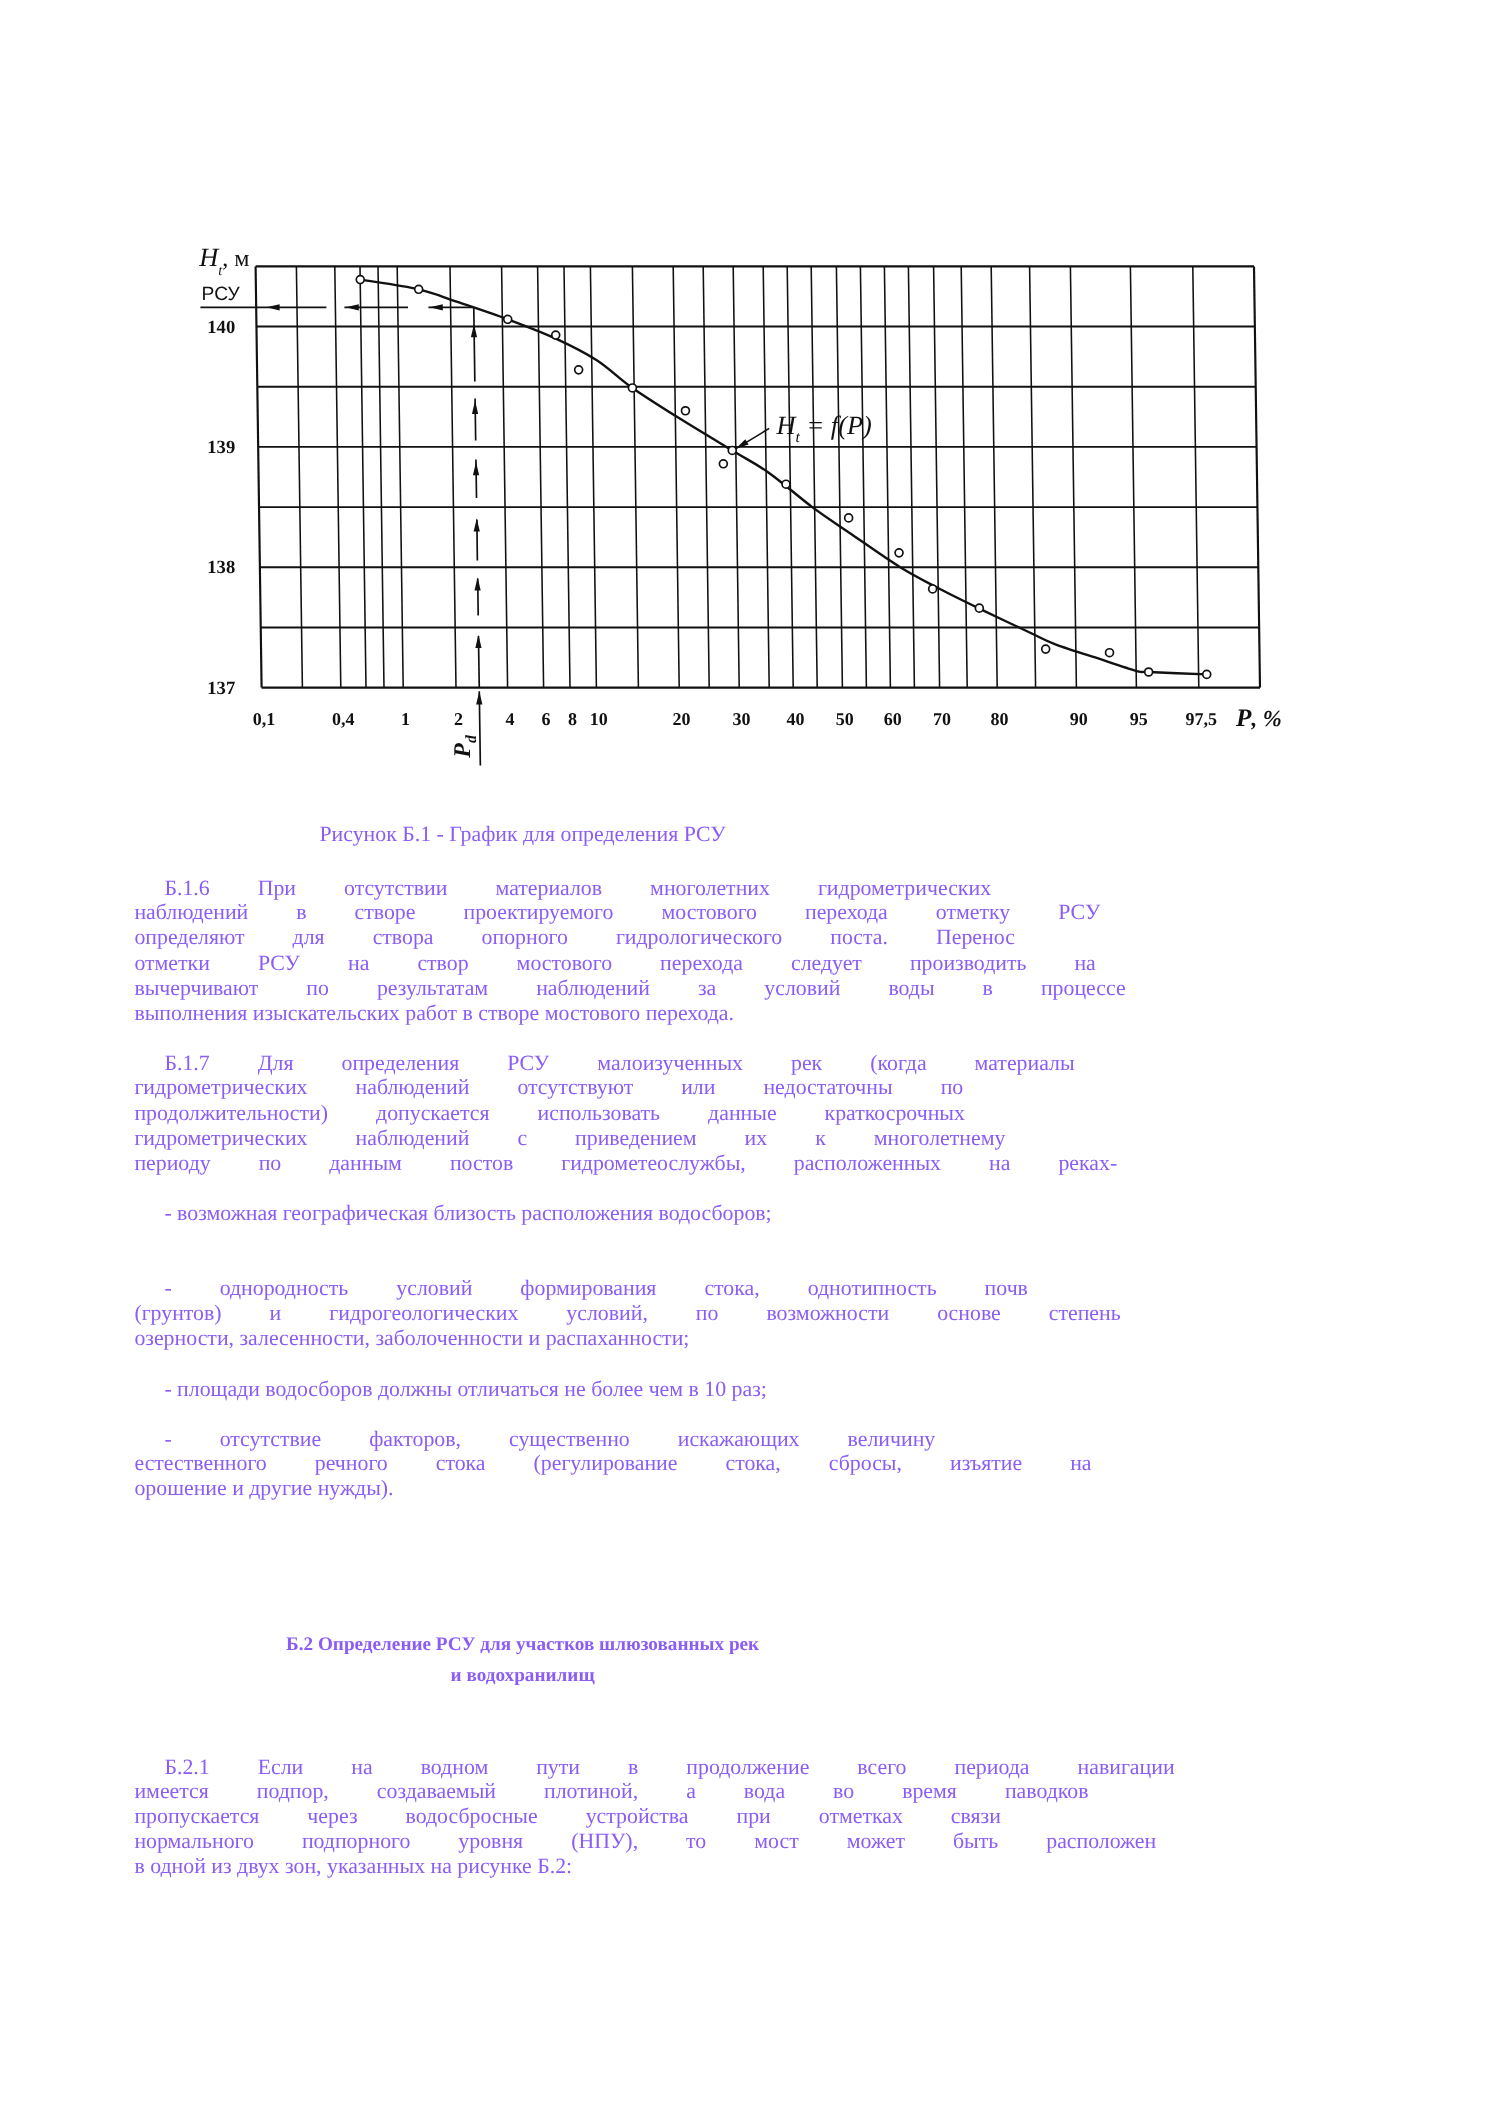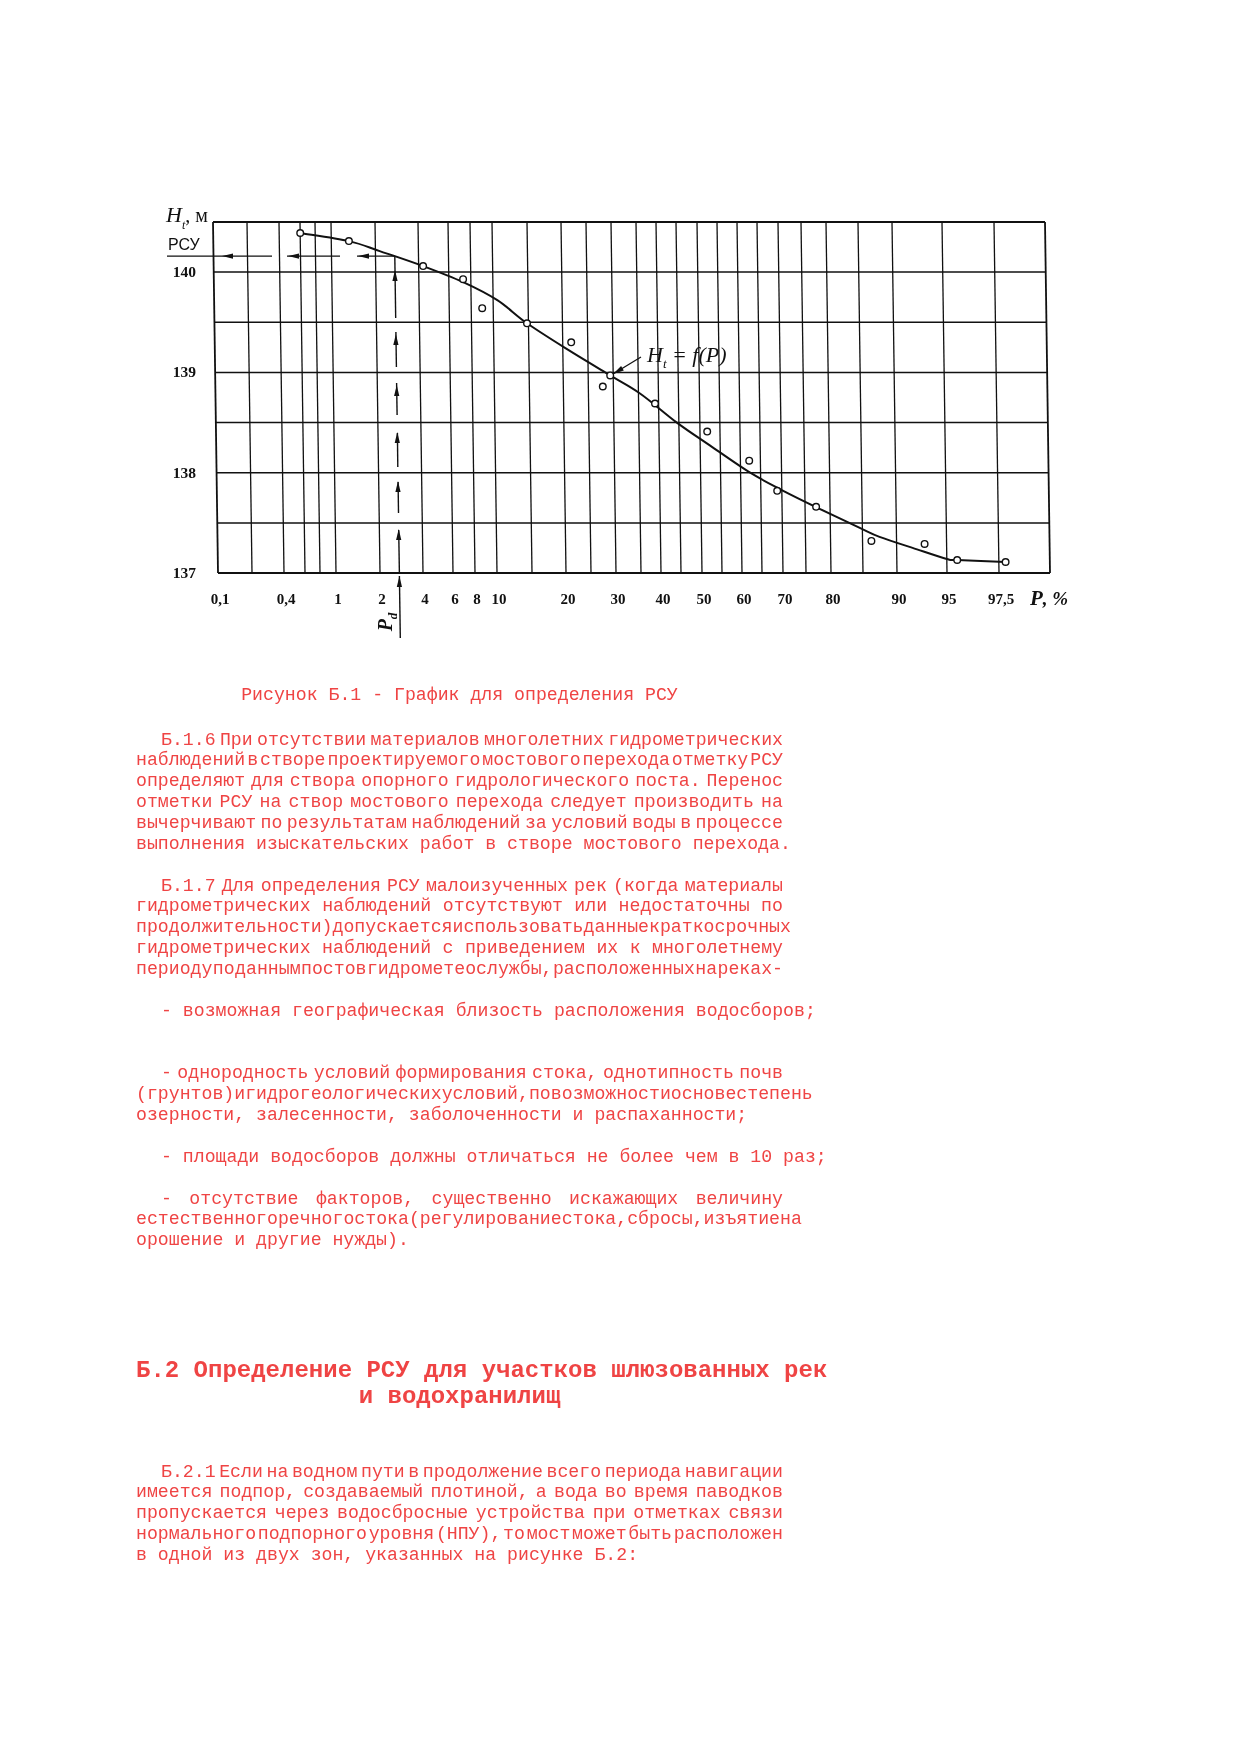--- a/index.html
+++ b/index.html
@@ -8,30 +8,30 @@
   
   #chart { position:absolute; left:0; top:0; }
   #chart text { font-family:"Liberation Serif", serif; fill:#111111; white-space:pre; }
   #chart .sans { font-family:"Liberation Sans", sans-serif; }
   #chart .tick-x { font-size:15px; font-weight:bold; }
   #chart .tick-y { font-size:15.5px; font-weight:bold; }
   #chart .sym { font-style:italic; }
 
   
   .textcol {
-    position:absolute; left:136px; width:647px;
-    font-family:Liberation Mono, monospace;
-    font-size:18.2px; line-height:20.87px; color:#ef4444;
+    position:absolute; left:112px; width:647px;
+    font-family:Liberation Serif, serif;
+    font-size:18.2px; line-height:20.87px; color:#8b5cf6;
   }
   .line { height:20.87px; white-space:nowrap; }
-  .jline { display:flex; justify-content:space-between; }
+  .jline { display:flex; justify-content:space-between;gap:40px; }
   .indent { padding-left:25px; }
   .gap { height:20.87px; }
   .caption { top:684.6px; text-align:center; }
-  .heading { top:1358px; font-weight:bold; font-size:24px; line-height:26px; text-align:center; }
+  .heading { top:1358px; font-weight:bold; font-size:16px; line-height:26px; text-align:center; }
   .heading .line { height:26px; }
 </style>
 </head>
 <body>
 
 <svg id="chart" width="1240" height="660" viewBox="0 0 1240 660">
   <g id="grid">
       <line x1="213" y1="222" x2="218" y2="573" stroke="#111111" stroke-width="1.8"></line>
       <line x1="247" y1="222" x2="252" y2="573" stroke="#111111" stroke-width="1.3"></line>
       <line x1="279" y1="222" x2="284" y2="573" stroke="#111111" stroke-width="1.3"></line>

